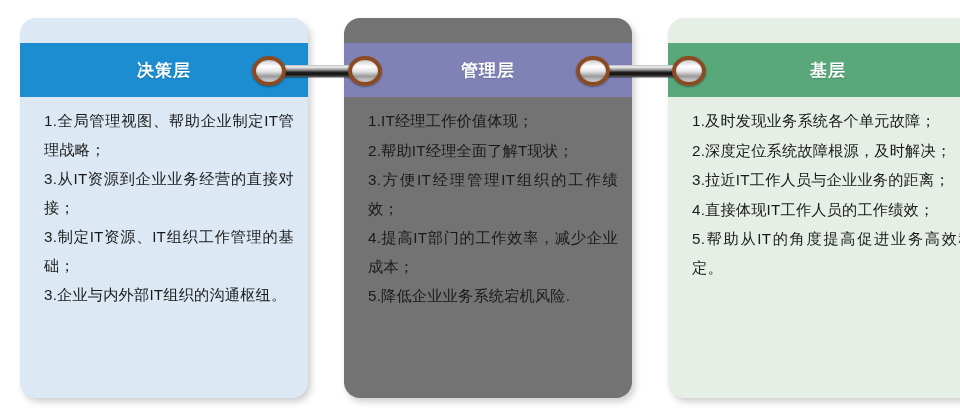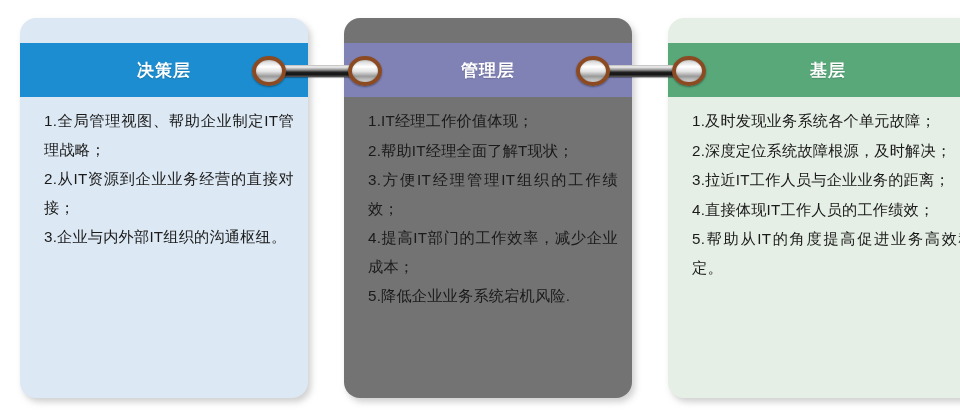--- a/index.html
+++ b/index.html
@@ -121,21 +121,22 @@
 <body>
 
 <div id="stage">
 
   <div class="card" id="card-decision">
     <div class="card-band">
       <span class="card-title">决策层</span>
     </div>
     <div class="card-body">
       <p>1.全局管理视图、帮助企业制定IT管理战略；</p>
-      <p>2.从IT资源到企业业务经营的直接对接；</p>
+      <p>3.从IT资源到企业业务经营的直接对接；</p>
+      <p>3.制定IT资源、IT组织工作管理的基础；</p>
       <p>3.企业与内外部IT组织的沟通枢纽。</p>
     </div>
   </div>
 
   <div class="card" id="card-management">
     <div class="card-band">
       <span class="card-title">管理层</span>
     </div>
     <div class="card-body">
       <p>1.IT经理工作价值体现；</p>

